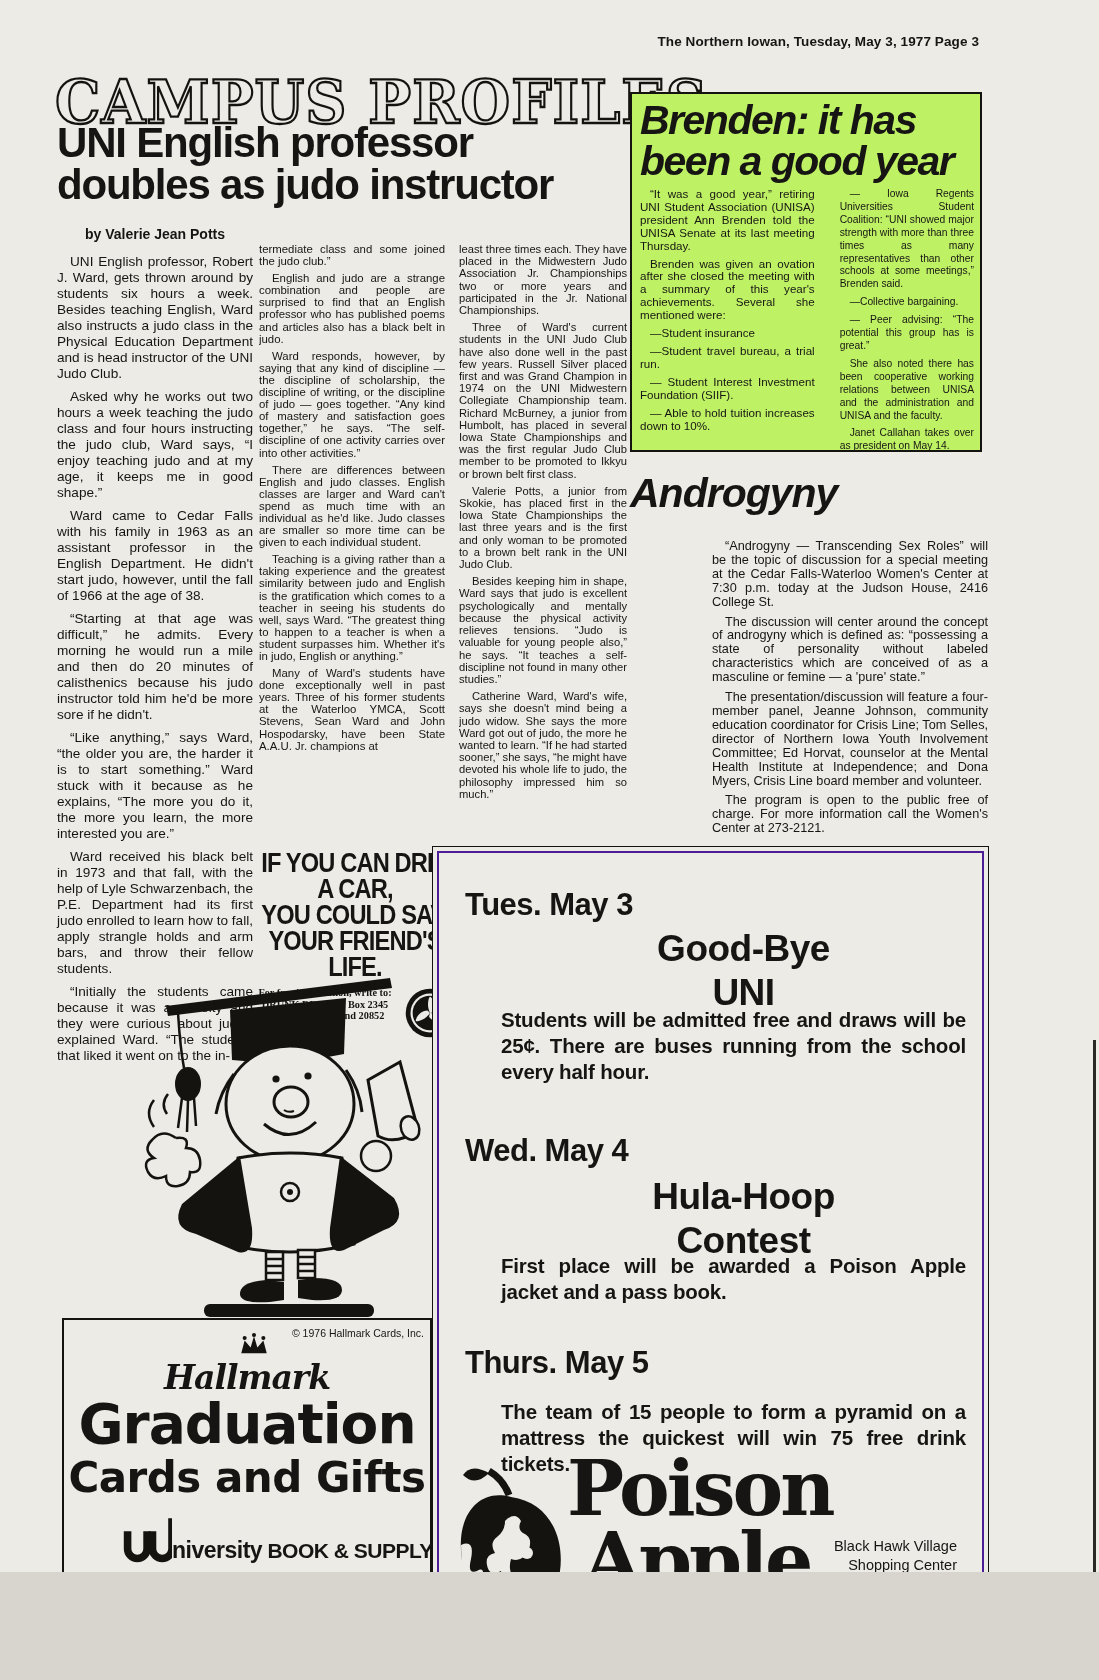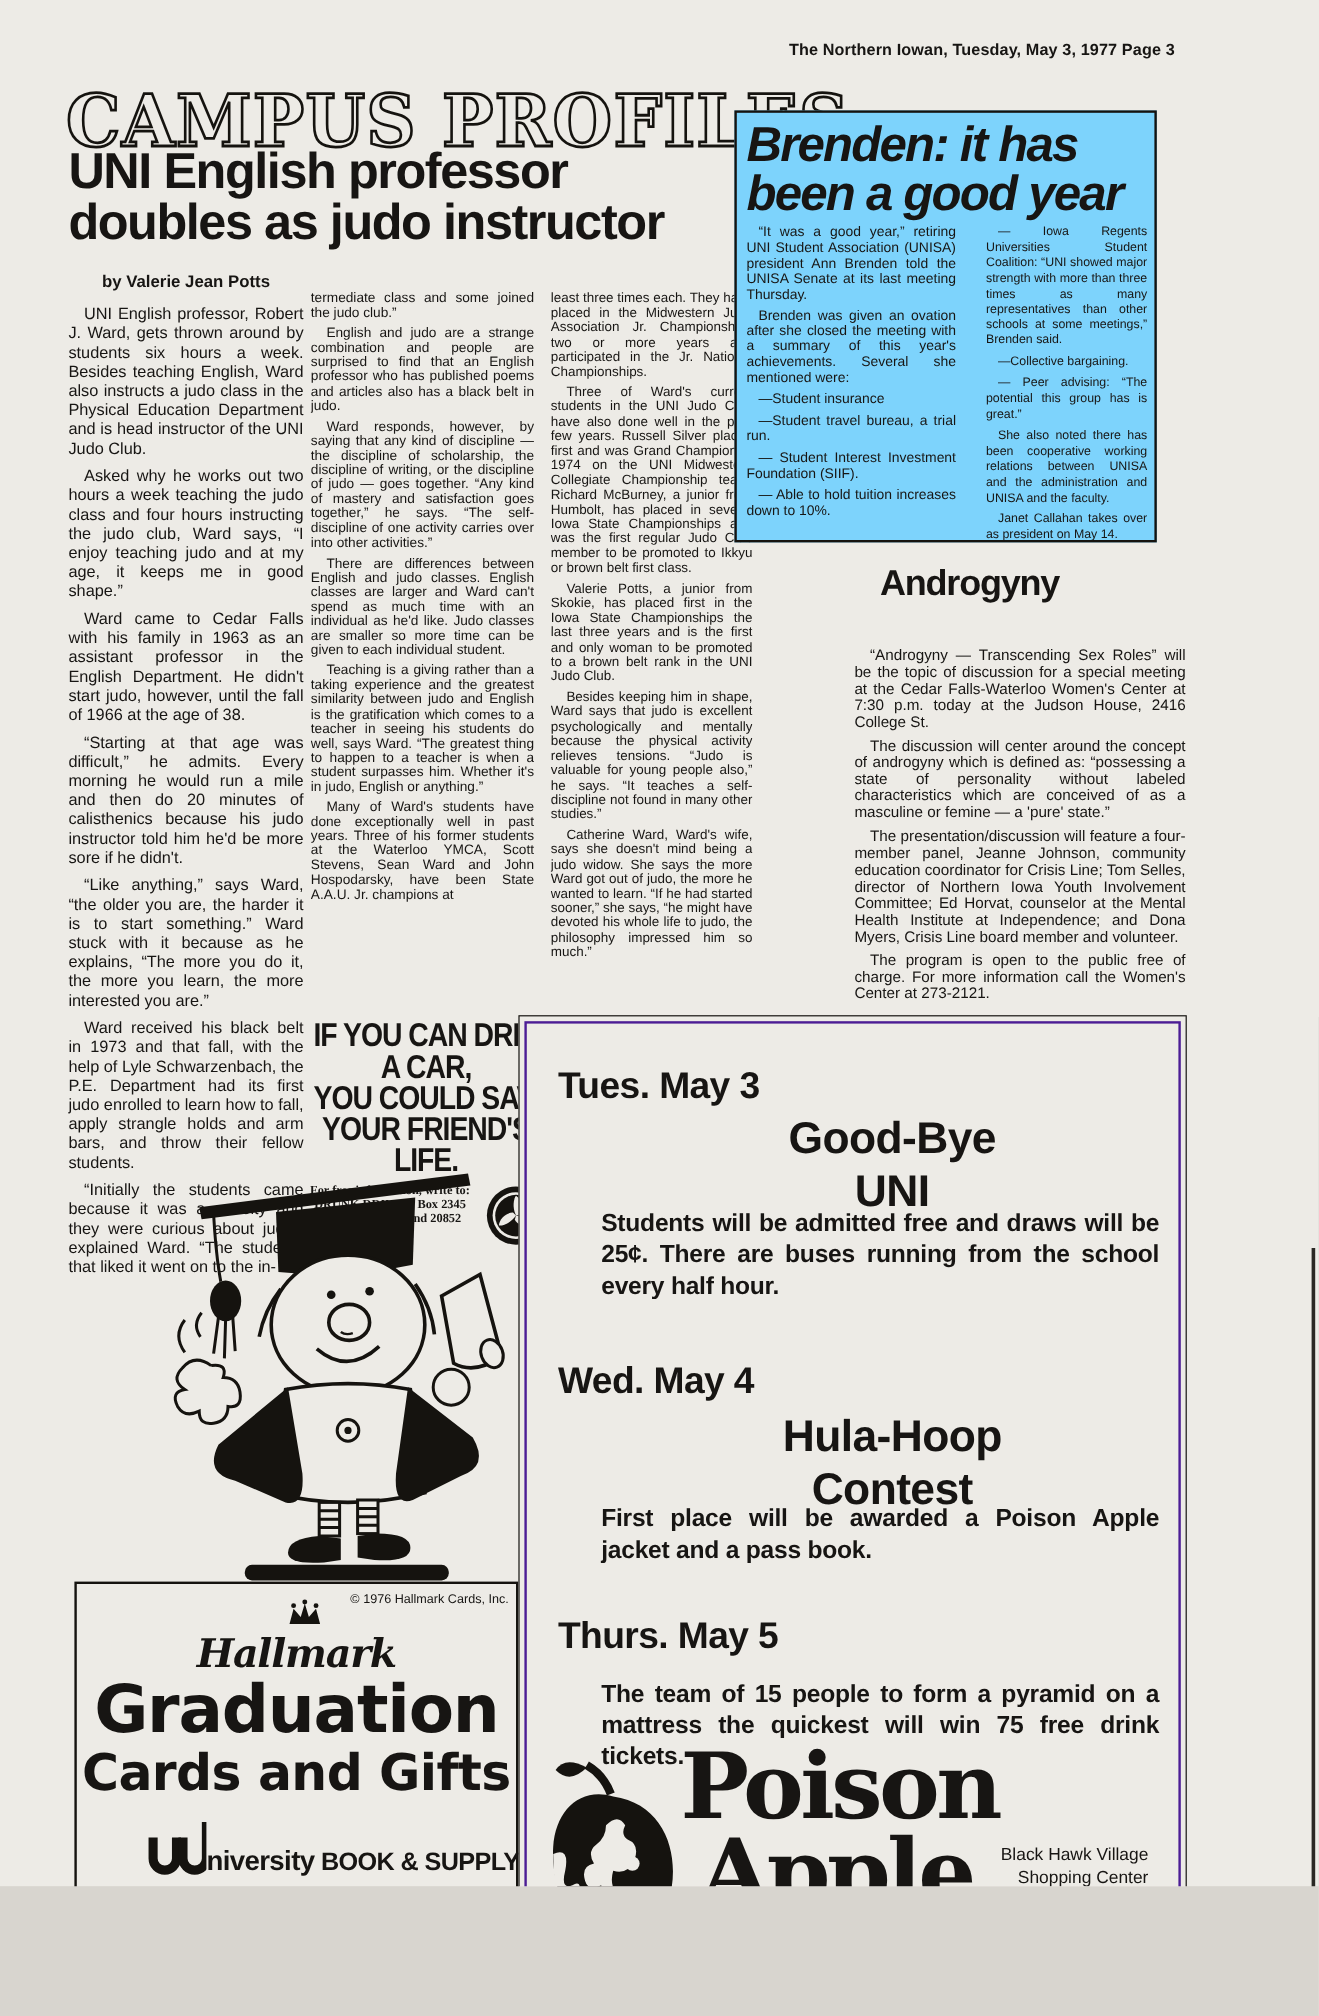--- a/index.html
+++ b/index.html
@@ -18,28 +18,28 @@
   .npcol{position:absolute;text-align:justify;}
   .npcol p{margin:0 0 7px 0;text-indent:13px;}
   .npcol p.cont{text-indent:0;}
   #judo-col1{left:57px;top:226px;width:196px;font-size:13.6px;line-height:16px;}
   #judo-col2{left:259px;top:243px;width:186px;font-size:11.4px;line-height:12.1px;height:606px;overflow:hidden;}
   #judo-col2 p{margin-bottom:5px;}
   #judo-col3{left:459px;top:243px;width:168px;font-size:11.2px;line-height:12.2px;height:600px;overflow:hidden;}
   #judo-col3 p{margin-bottom:5px;}
   #byline{font-weight:bold;text-align:center;font-size:14px;text-indent:0 !important;margin-bottom:12px !important;}
   
-  #brenden-box{left:612px;top:92px;width:352px;height:360px;border:2.5px solid #15130f;background:#7dd3fc;box-sizing:border-box;}
+  #brenden-box{left:630px;top:92px;width:352px;height:360px;border:2.5px solid #15130f;background:#bef264;box-sizing:border-box;}
   #brenden-headline{margin:6px 8px 6px 8px;font-size:41px;line-height:41px;font-weight:bold;font-style:italic;letter-spacing:-1.5px;}
   #brenden-cols{display:flex;gap:25px;margin:4px 6px 0 8px;}
   #brenden-col1{width:182px;font-size:11.6px;line-height:12.9px;text-align:justify;}
   #brenden-col2{width:140px;font-size:10.3px;line-height:12.9px;text-align:justify;}
   #brenden-cols p{margin:0 0 5px 0;text-indent:10px;}
   
-  #androgyny-title{left:630px;top:470px;width:356px;text-align:center;font-size:30px;font-weight:bold;letter-spacing:-1px;}
+  #androgyny-title{left:630px;top:470px;width:356px;text-align:left;font-size:41px;font-weight:bold;font-style:italic;letter-spacing:-1px;}
   #androgyny-body{left:712px;top:540px;width:276px;font-size:12.7px;line-height:13.9px;text-align:justify;}
   #androgyny-body p{margin:0 0 6px 0;text-indent:13px;}
   
   #drunk-ad{left:246px;top:850px;width:218px;text-align:center;}
   .drunk-line{font-size:27.5px;font-weight:bold;line-height:26px;letter-spacing:-1px;transform:scaleX(.86);transform-origin:center;white-space:nowrap;}
   #drunk-info-row{display:flex;align-items:flex-start;margin-top:7px;}
   #drunk-info{font-family:"Liberation Serif",serif;font-size:10.3px;line-height:11.5px;font-weight:bold;text-align:center;width:158px;}
   
   #graduate-cartoon{left:138px;top:952px;}
   

